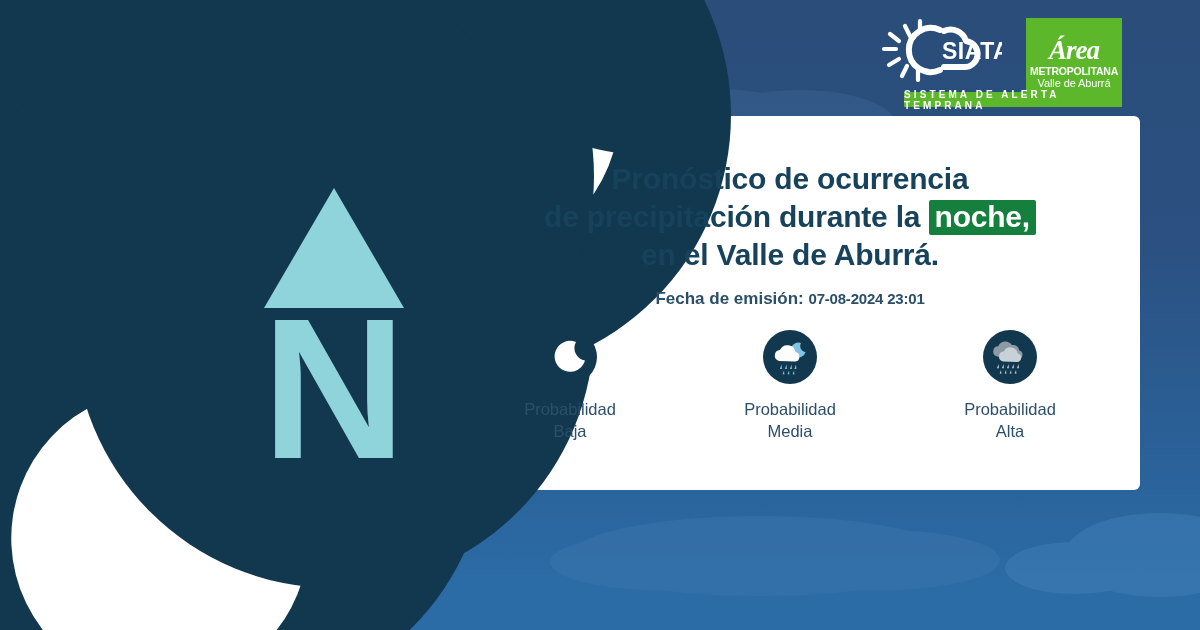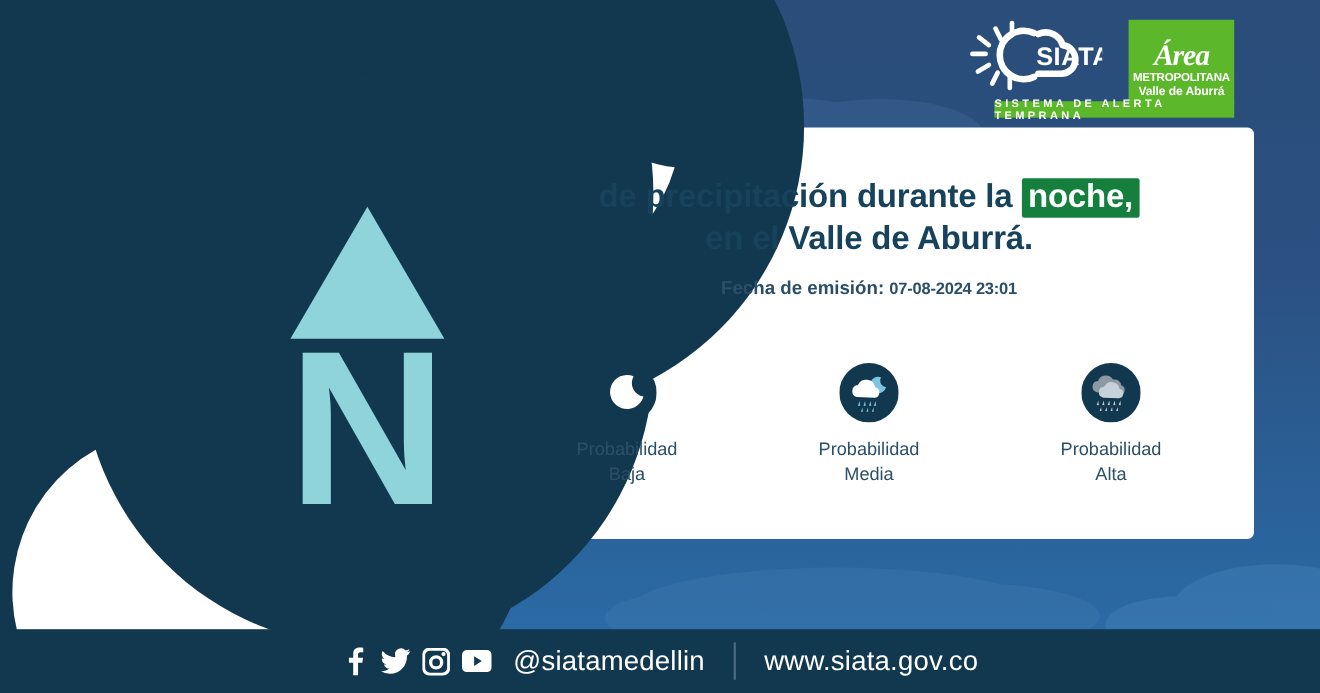--- a/index.html
+++ b/index.html
@@ -74,21 +74,21 @@
   .logos{position:absolute;right:78px;top:18px;display:flex;align-items:flex-start;gap:24px;}
   .siata-logo{position:relative;width:122px;height:72px;}
   .am-logo{
     width:96px;height:76px;background:#5cb82a;
     display:flex;flex-direction:column;align-items:center;justify-content:flex-end;
     padding-bottom:4px;box-sizing:border-box;
   }
   .am-word{font-style:italic;font-weight:bold;color:#ffffff;font-size:27px;line-height:1;
            letter-spacing:-1px;margin-bottom:2px;font-family:"Liberation Serif",serif;}
   .am-l1{color:#ffffff;font-weight:bold;font-size:10.5px;letter-spacing:-0.2px;line-height:1.1;}
-  .am-l2{color:#ffffff;font-size:11px;letter-spacing:-0.1px;line-height:1.15;font-weight:bold;}
+  .am-l2{color:#ffffff;font-size:11px;letter-spacing:-0.1px;line-height:1.15;}
   .green-band{
     position:absolute;right:78px;top:92px;width:218px;height:15px;background:#5cb82a;
     display:flex;align-items:center;justify-content:center;
   }
   .green-band span{
     color:#ffffff;font-size:10px;font-weight:bold;letter-spacing:3.1px;
   }
 </style>
 </head>
 <body>
@@ -245,20 +245,21 @@
       <svg width="52" height="52" viewBox="0 0 52 52">
         <circle cx="26" cy="26" r="26" fill="#12384f"></circle>
         <path d="M26 12 L33 24 L19 24 Z" fill="#8fd3db"></path>
         <text x="26" y="39" text-anchor="middle" font-family="Liberation Sans, sans-serif" font-size="20" font-weight="bold" fill="#8fd3db">N</text>
       </svg>
     </div>
   </div>
 
   <div class="textblock">
     <div class="title">
+      <div>Pronóstico de ocurrencia</div>
       <div><span>de precipitación durante la </span><span class="hl">noche,</span></div>
       <div>en el Valle de Aburrá.</div>
     </div>
     <div class="fecha">
       <span class="lbl">Fecha de emisión:</span>
       <span class="val">07-08-2024 23:01</span>
     </div>
   </div>
 
   <div class="legend">
@@ -341,41 +342,14 @@
       <div class="am-word">Área</div>
       <div class="am-l1">METROPOLITANA</div>
       <div class="am-l2">Valle de Aburrá</div>
     </div>
   </div>
 
   <div class="green-band">
     <span>SISTEMA DE ALERTA TEMPRANA</span>
   </div>
 
-  <div class="footer">
-    <div class="social">
-      <svg width="24" height="26" viewBox="0 0 24 26">
-        <path d="M14.5 26V14.5h3.9l.6-4.5h-4.5V7.1c0-1.3.4-2.2 2.3-2.2h2.4V.9C18.8.8 17.4.7 15.8.7
-                 c-3.4 0-5.7 2-5.7 5.8V10H6.2v4.5h3.9V26z" fill="#ffffff"></path>
-      </svg>
-      <svg width="27" height="26" viewBox="0 0 27 26">
-        <path d="M27 4.1c-1 .45-2.05.74-3.16.88a5.5 5.5 0 0 0 2.42-3.04 11 11 0 0 1-3.5 1.33
-                 A5.5 5.5 0 0 0 13.3 8.3c0 .43.05.85.14 1.25A15.6 15.6 0 0 1 1.87 3.8
-                 a5.5 5.5 0 0 0 1.7 7.34 5.4 5.4 0 0 1-2.48-.69v.07a5.5 5.5 0 0 0 4.4 5.4
-                 5.6 5.6 0 0 1-2.47.1 5.5 5.5 0 0 0 5.13 3.8A11 11 0 0 1 0 22.1
-                 a15.5 15.5 0 0 0 8.4 2.46c10.08 0 15.6-8.35 15.6-15.6l-.02-.71A11 11 0 0 0 27 4.1z" fill="#ffffff"></path>
-      </svg>
-      <svg width="25" height="25" viewBox="0 0 25 25">
-        <rect x="1" y="1" width="23" height="23" rx="6" fill="none" stroke="#ffffff" stroke-width="3"></rect>
-        <circle cx="12.5" cy="13.2" r="5" fill="none" stroke="#ffffff" stroke-width="3"></circle>
-        <circle cx="19.2" cy="5.6" r="1.9" fill="#ffffff"></circle>
-      </svg>
-      <svg width="27" height="20" viewBox="0 0 27 20">
-        <rect x="0" y="0" width="27" height="20" rx="4.5" fill="#ffffff"></rect>
-        <path d="M11 5.5 L18 10 L11 14.5 Z" fill="#12384f"></path>
-      </svg>
-    </div>
-    <div class="handle">@siatamedellin</div>
-    <div class="divider"></div>
-    <div class="site">www.siata.gov.co</div>
-  </div>
 
 </div>
 
 </body></html>

